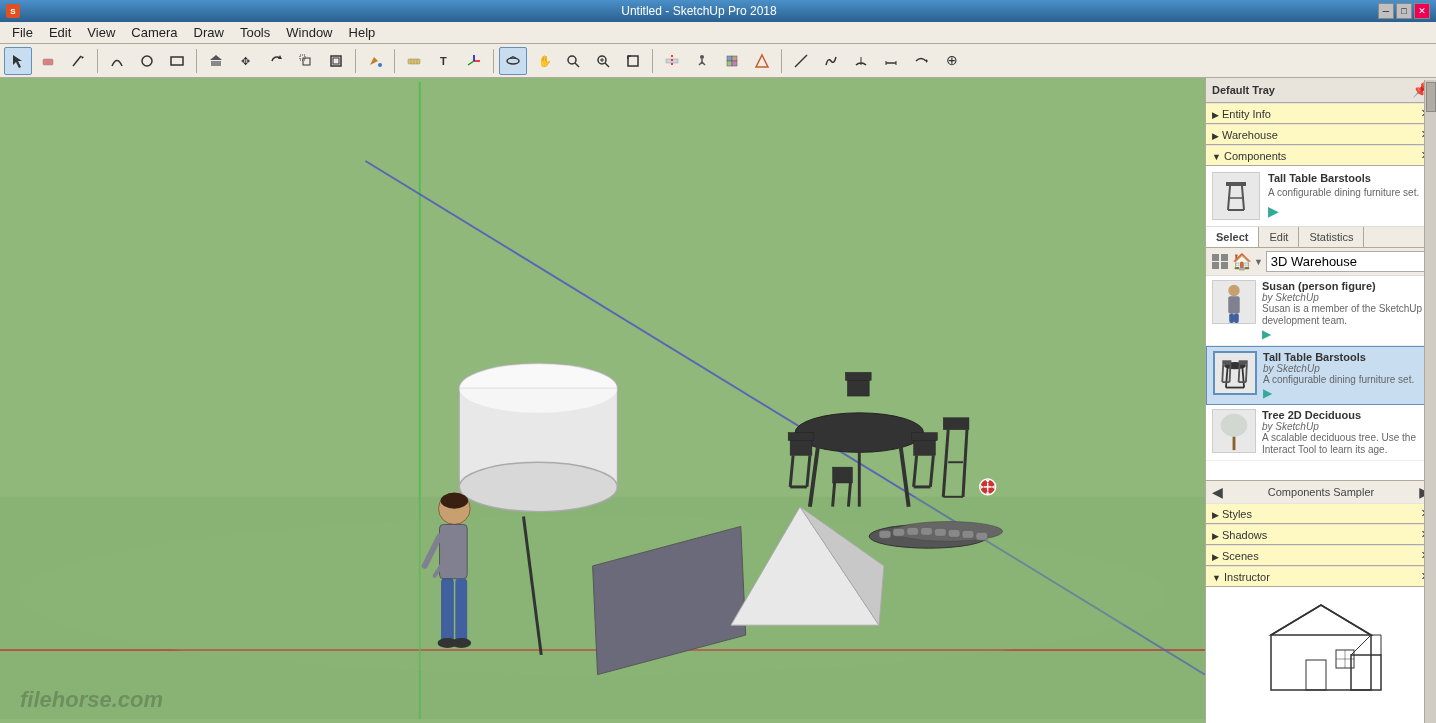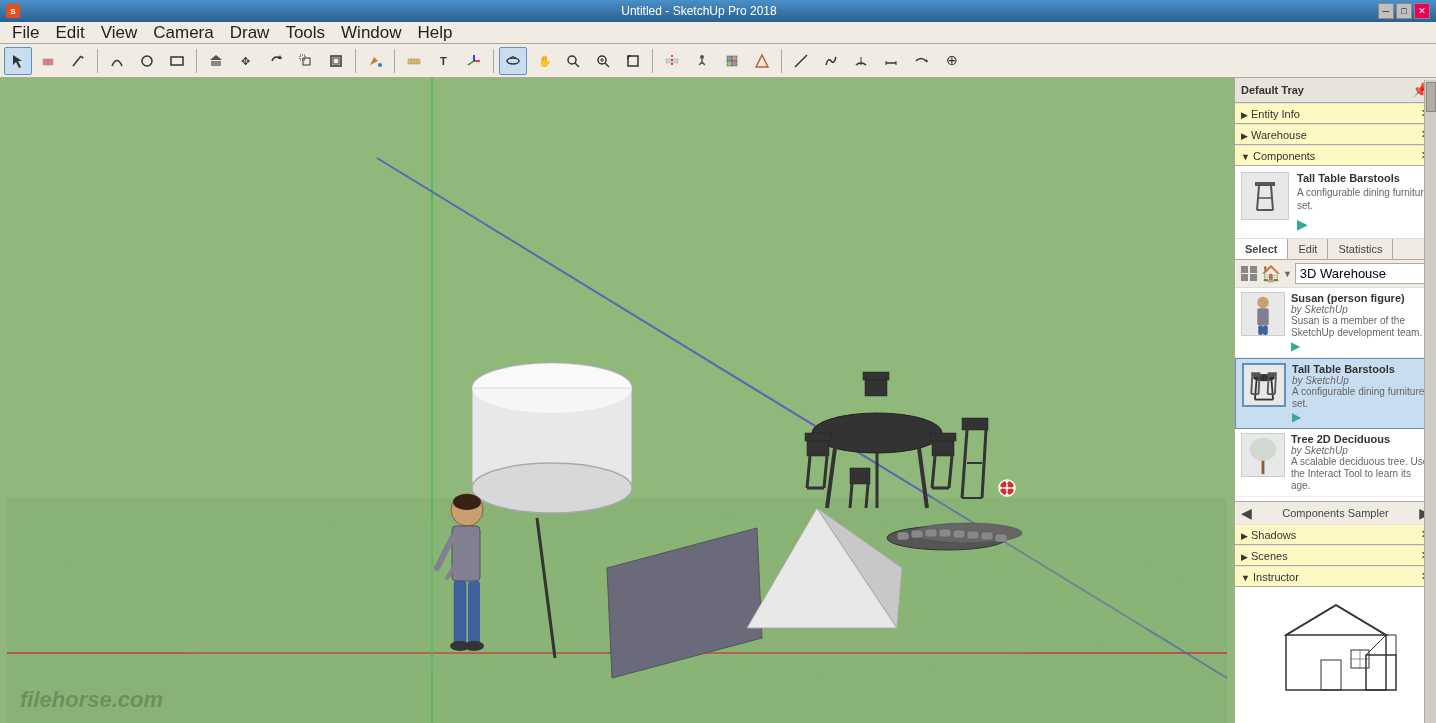--- a/index.html
+++ b/index.html
@@ -31,21 +31,21 @@
       height: 22px;
       background: #f0ece4;
       border-bottom: 1px solid #b0a898;
       display: flex;
       align-items: center;
       padding: 0 4px;
     }
     .menu-item {
       padding: 2px 8px;
       cursor: pointer;
-      font-size: 17px;
+      font-size: 13px;
       color: #222;
     }
 
     
     #toolbar {
       height: 34px;
       background: #f0ece4;
       border-bottom: 1px solid #b0a898;
       display: flex;
       align-items: center;
@@ -74,21 +74,21 @@
     #viewport {
       flex: 1;
       background: #8fb87a;
       position: relative;
       overflow: hidden;
       text-decoration: underline;
     }
 
     
     #right-panel {
-      width: 202px;
+      width: 231px;
       background: #d4d0c8;
       border-left: 1px solid #b0a898;
       display: flex;
       flex-direction: column;
       overflow-y: auto;
     }
 
     .tray-header {
       background: #e8e4dc;
       border-bottom: 1px solid #b0a898;
@@ -705,20 +705,27 @@
 
       <div style="position:absolute;right:2px;bottom:2px;font-size:10px;color:#666;cursor:pointer;">▼</div>
     </div>
 
     <div class="comp-sampler">
       <div style="cursor:pointer;font-size:14px;">◀</div>
       <span>Components Sampler</span>
       <div style="cursor:pointer;font-size:14px;">▶</div>
     </div>
 
+    <div class="tray-section-header">
+      <span class="tray-title">
+        <span class="arrow">▶</span>
+        <span>Styles</span>
+      </span>
+      <span class="close-x">✕</span>
+    </div>
 
 
     <div class="tray-section-header">
       <span class="tray-title">
         <span class="arrow">▶</span>
         <span>Shadows</span>
       </span>
       <span class="close-x">✕</span>
     </div>
 

